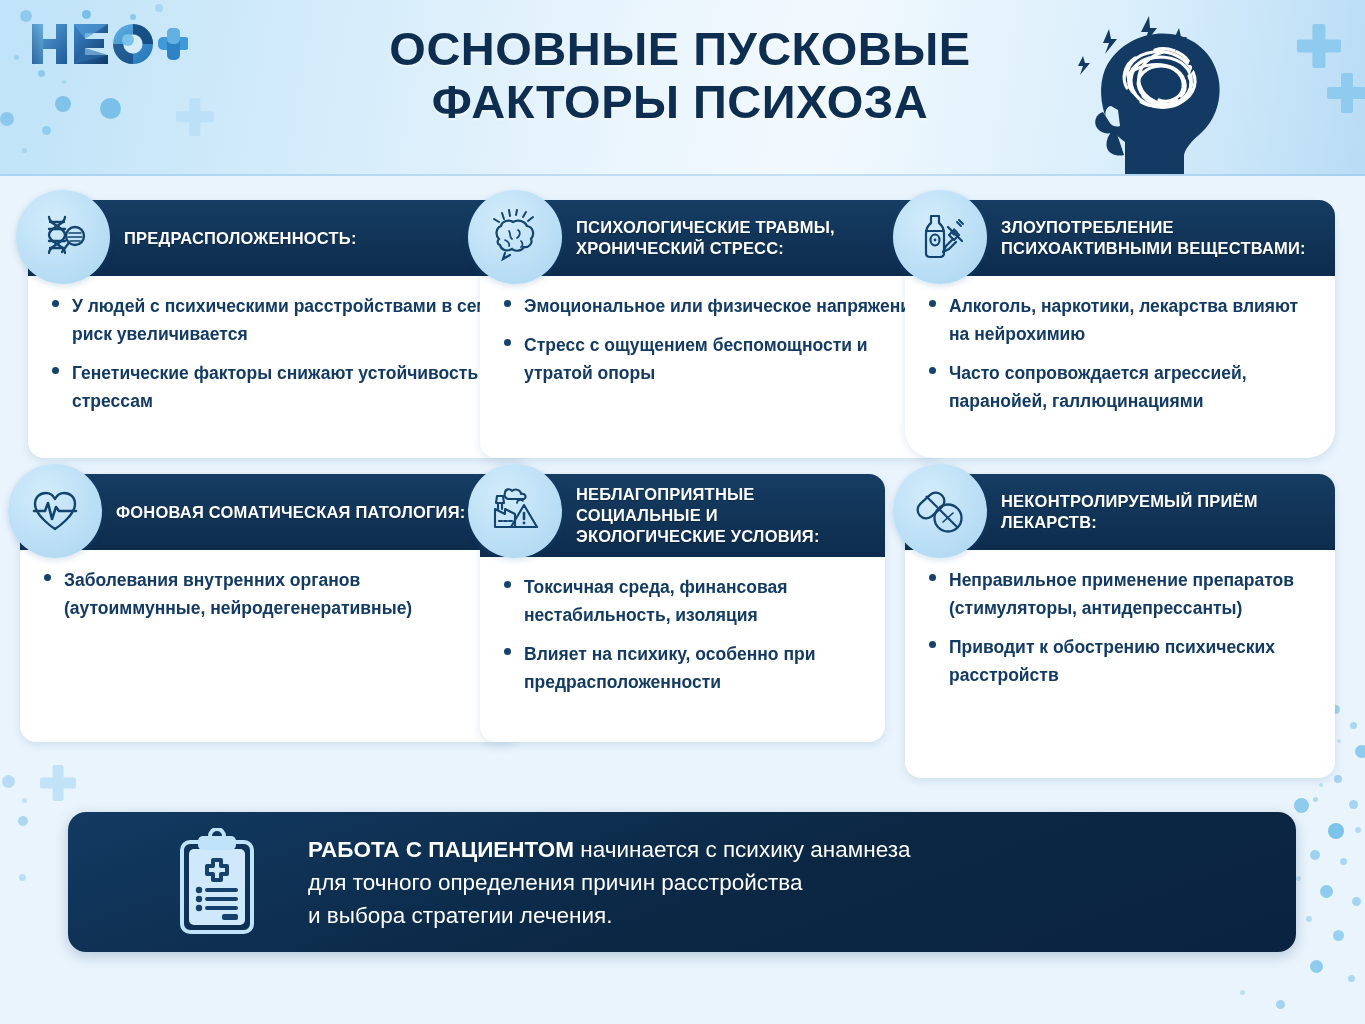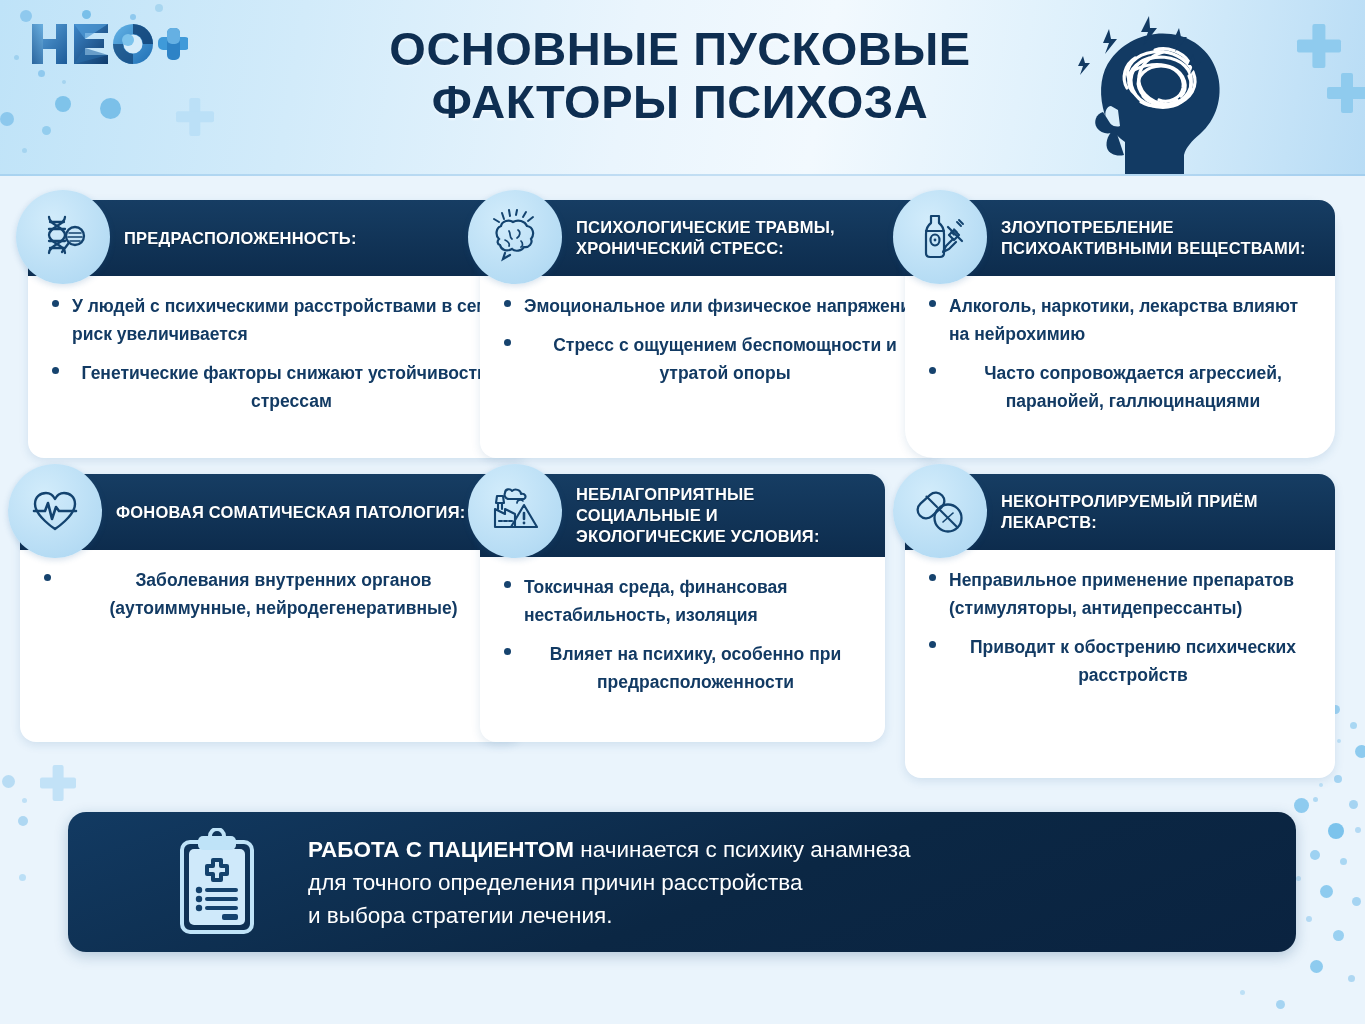--- a/index.html
+++ b/index.html
@@ -71,21 +71,21 @@
     display:flex;align-items:center;justify-content:center;
     z-index:3;
   }
   .icon-circle svg{display:block}
   .card-body{padding:16px 18px 16px 22px;}
   .card-body ul{list-style:none;margin:0;padding:0;}
   .card-body li{
     position:relative;padding-left:22px;margin-bottom:11px;
     color:#123a63;font-size:17.5px;line-height:28px;font-weight:bold;
   }
-  .card-body li:last-child{margin-bottom:0;text-align:center;}
+  .card-body li:last-child{margin-bottom:0;}
   .card-body li:before{
     content:"";position:absolute;left:2px;top:8px;
     width:7px;height:7px;border-radius:50%;background:#16436e;
   }
 
   
   .banner{
     position:absolute;left:68px;top:812px;width:1228px;height:140px;
     background:linear-gradient(160deg,#123a62 0%,#0b2744 55%,#0a2340 100%);
     border-radius:18px;

